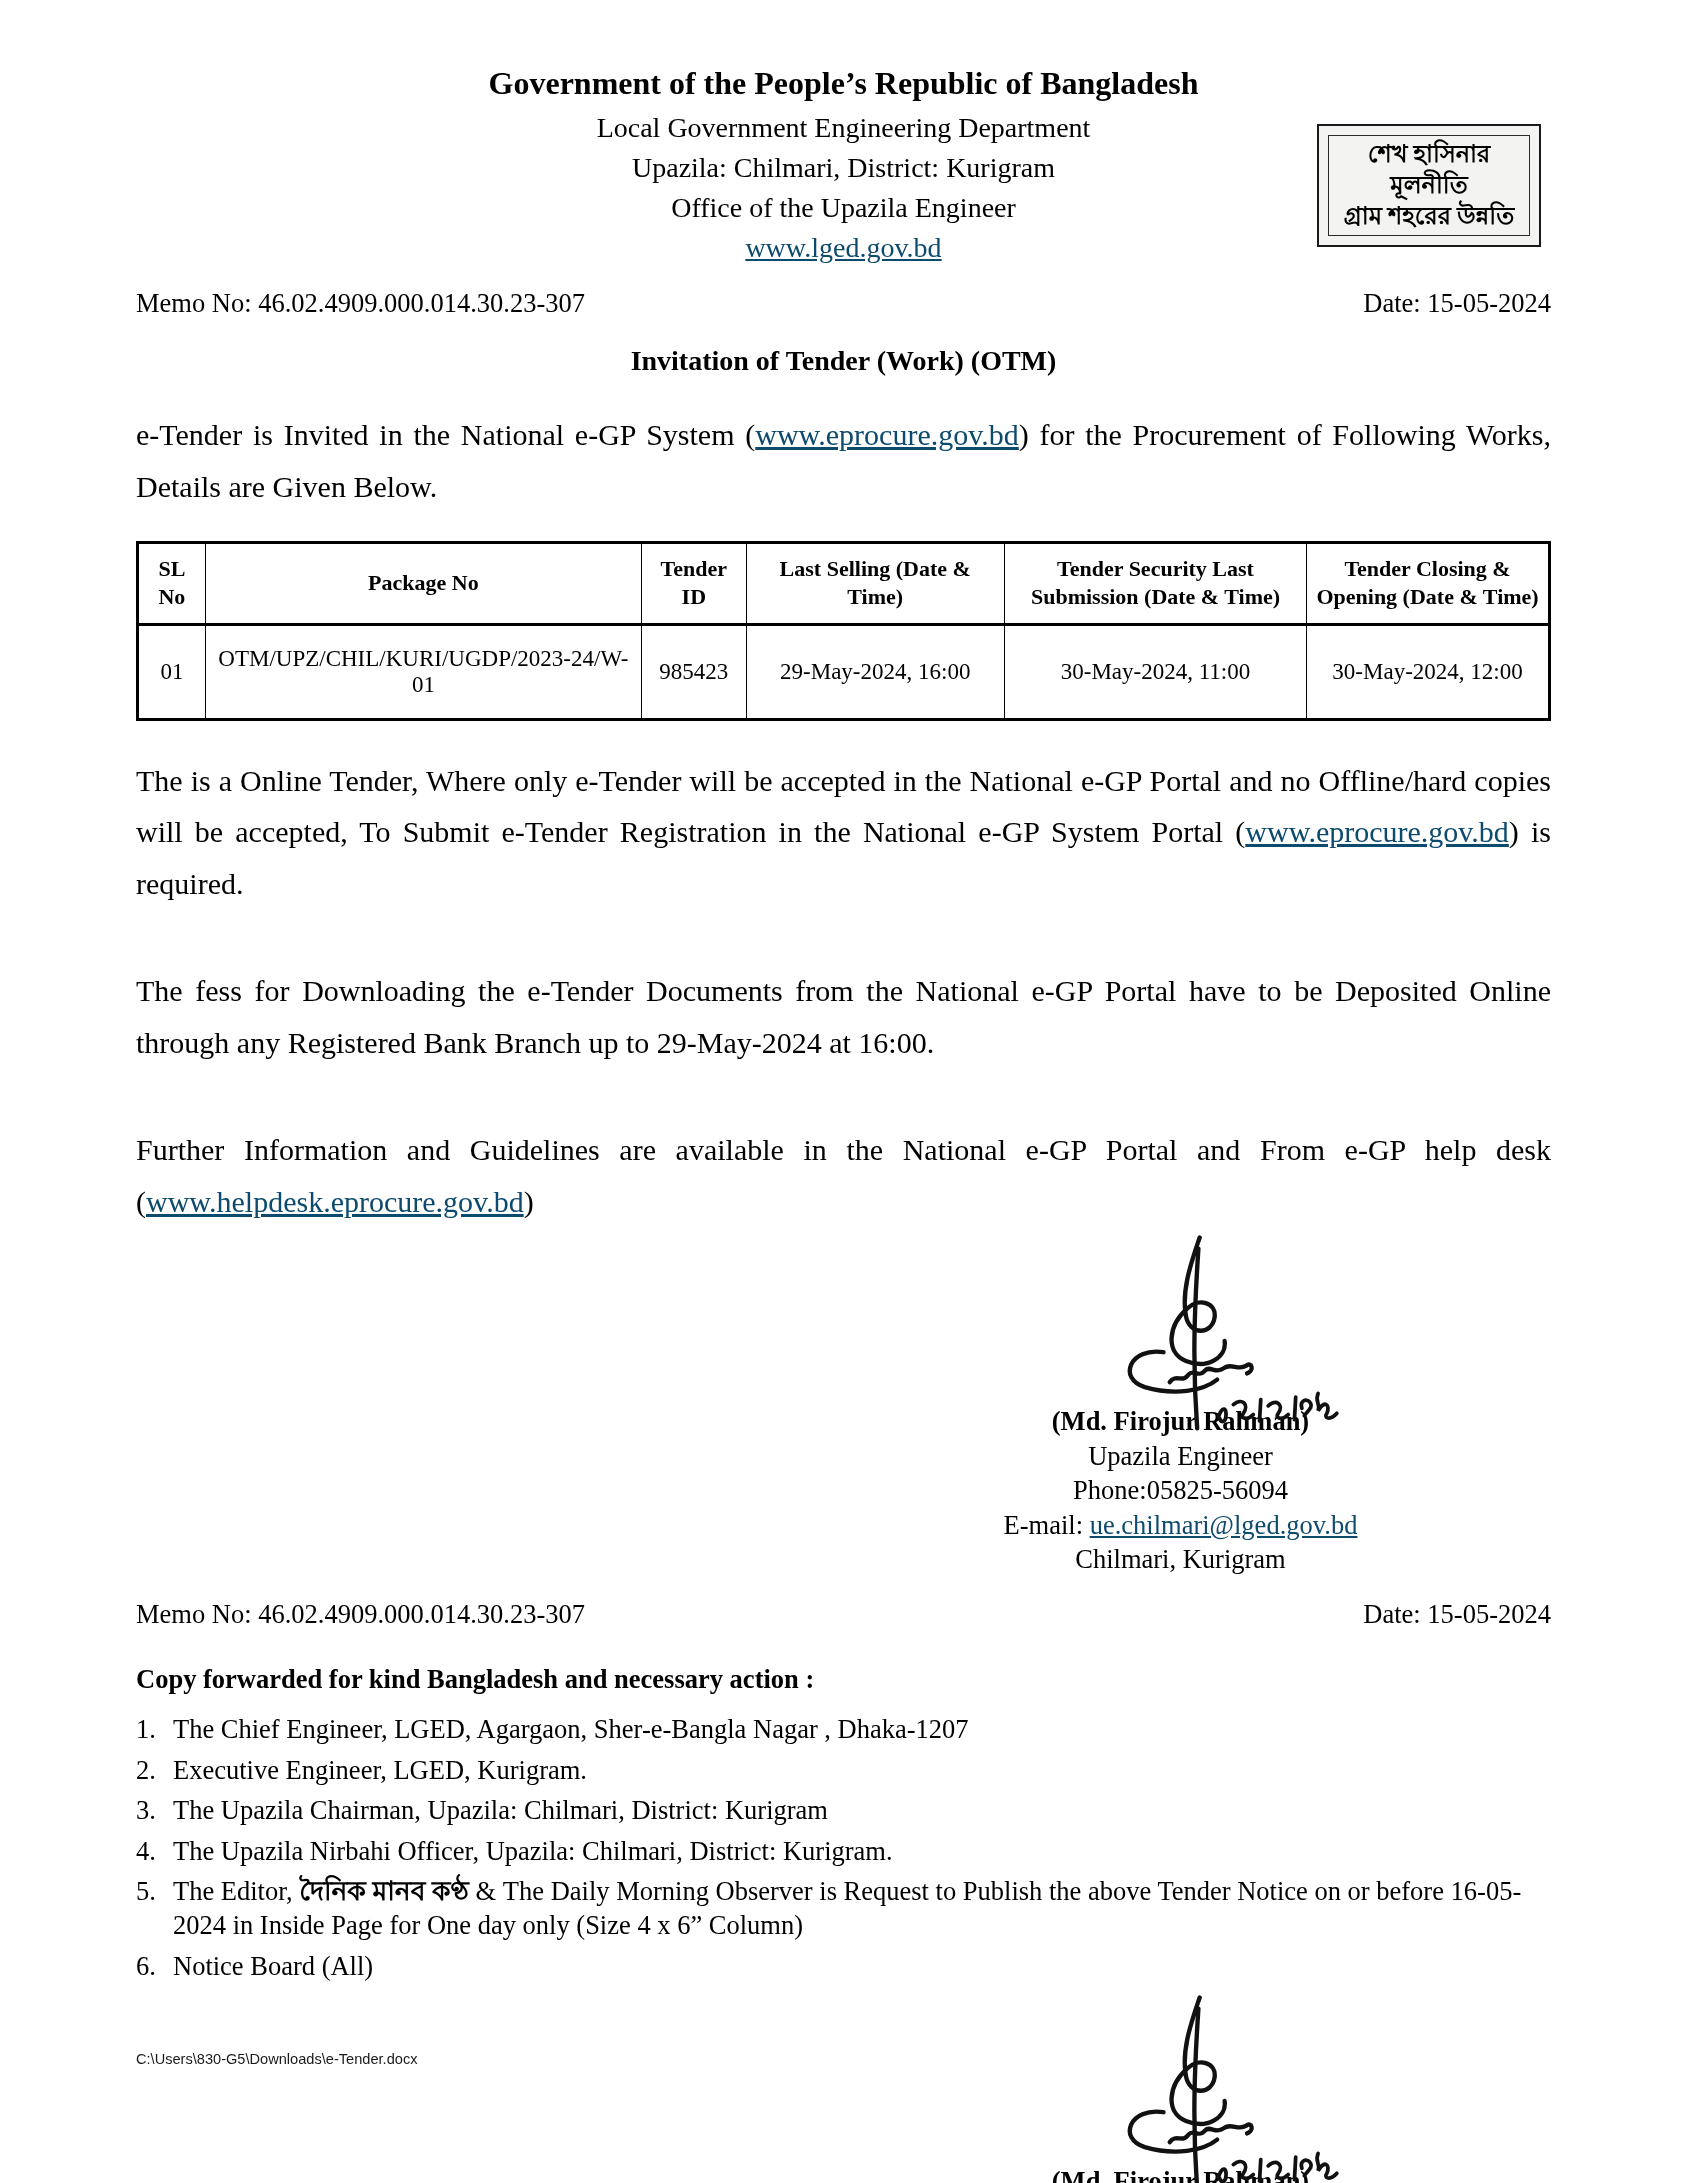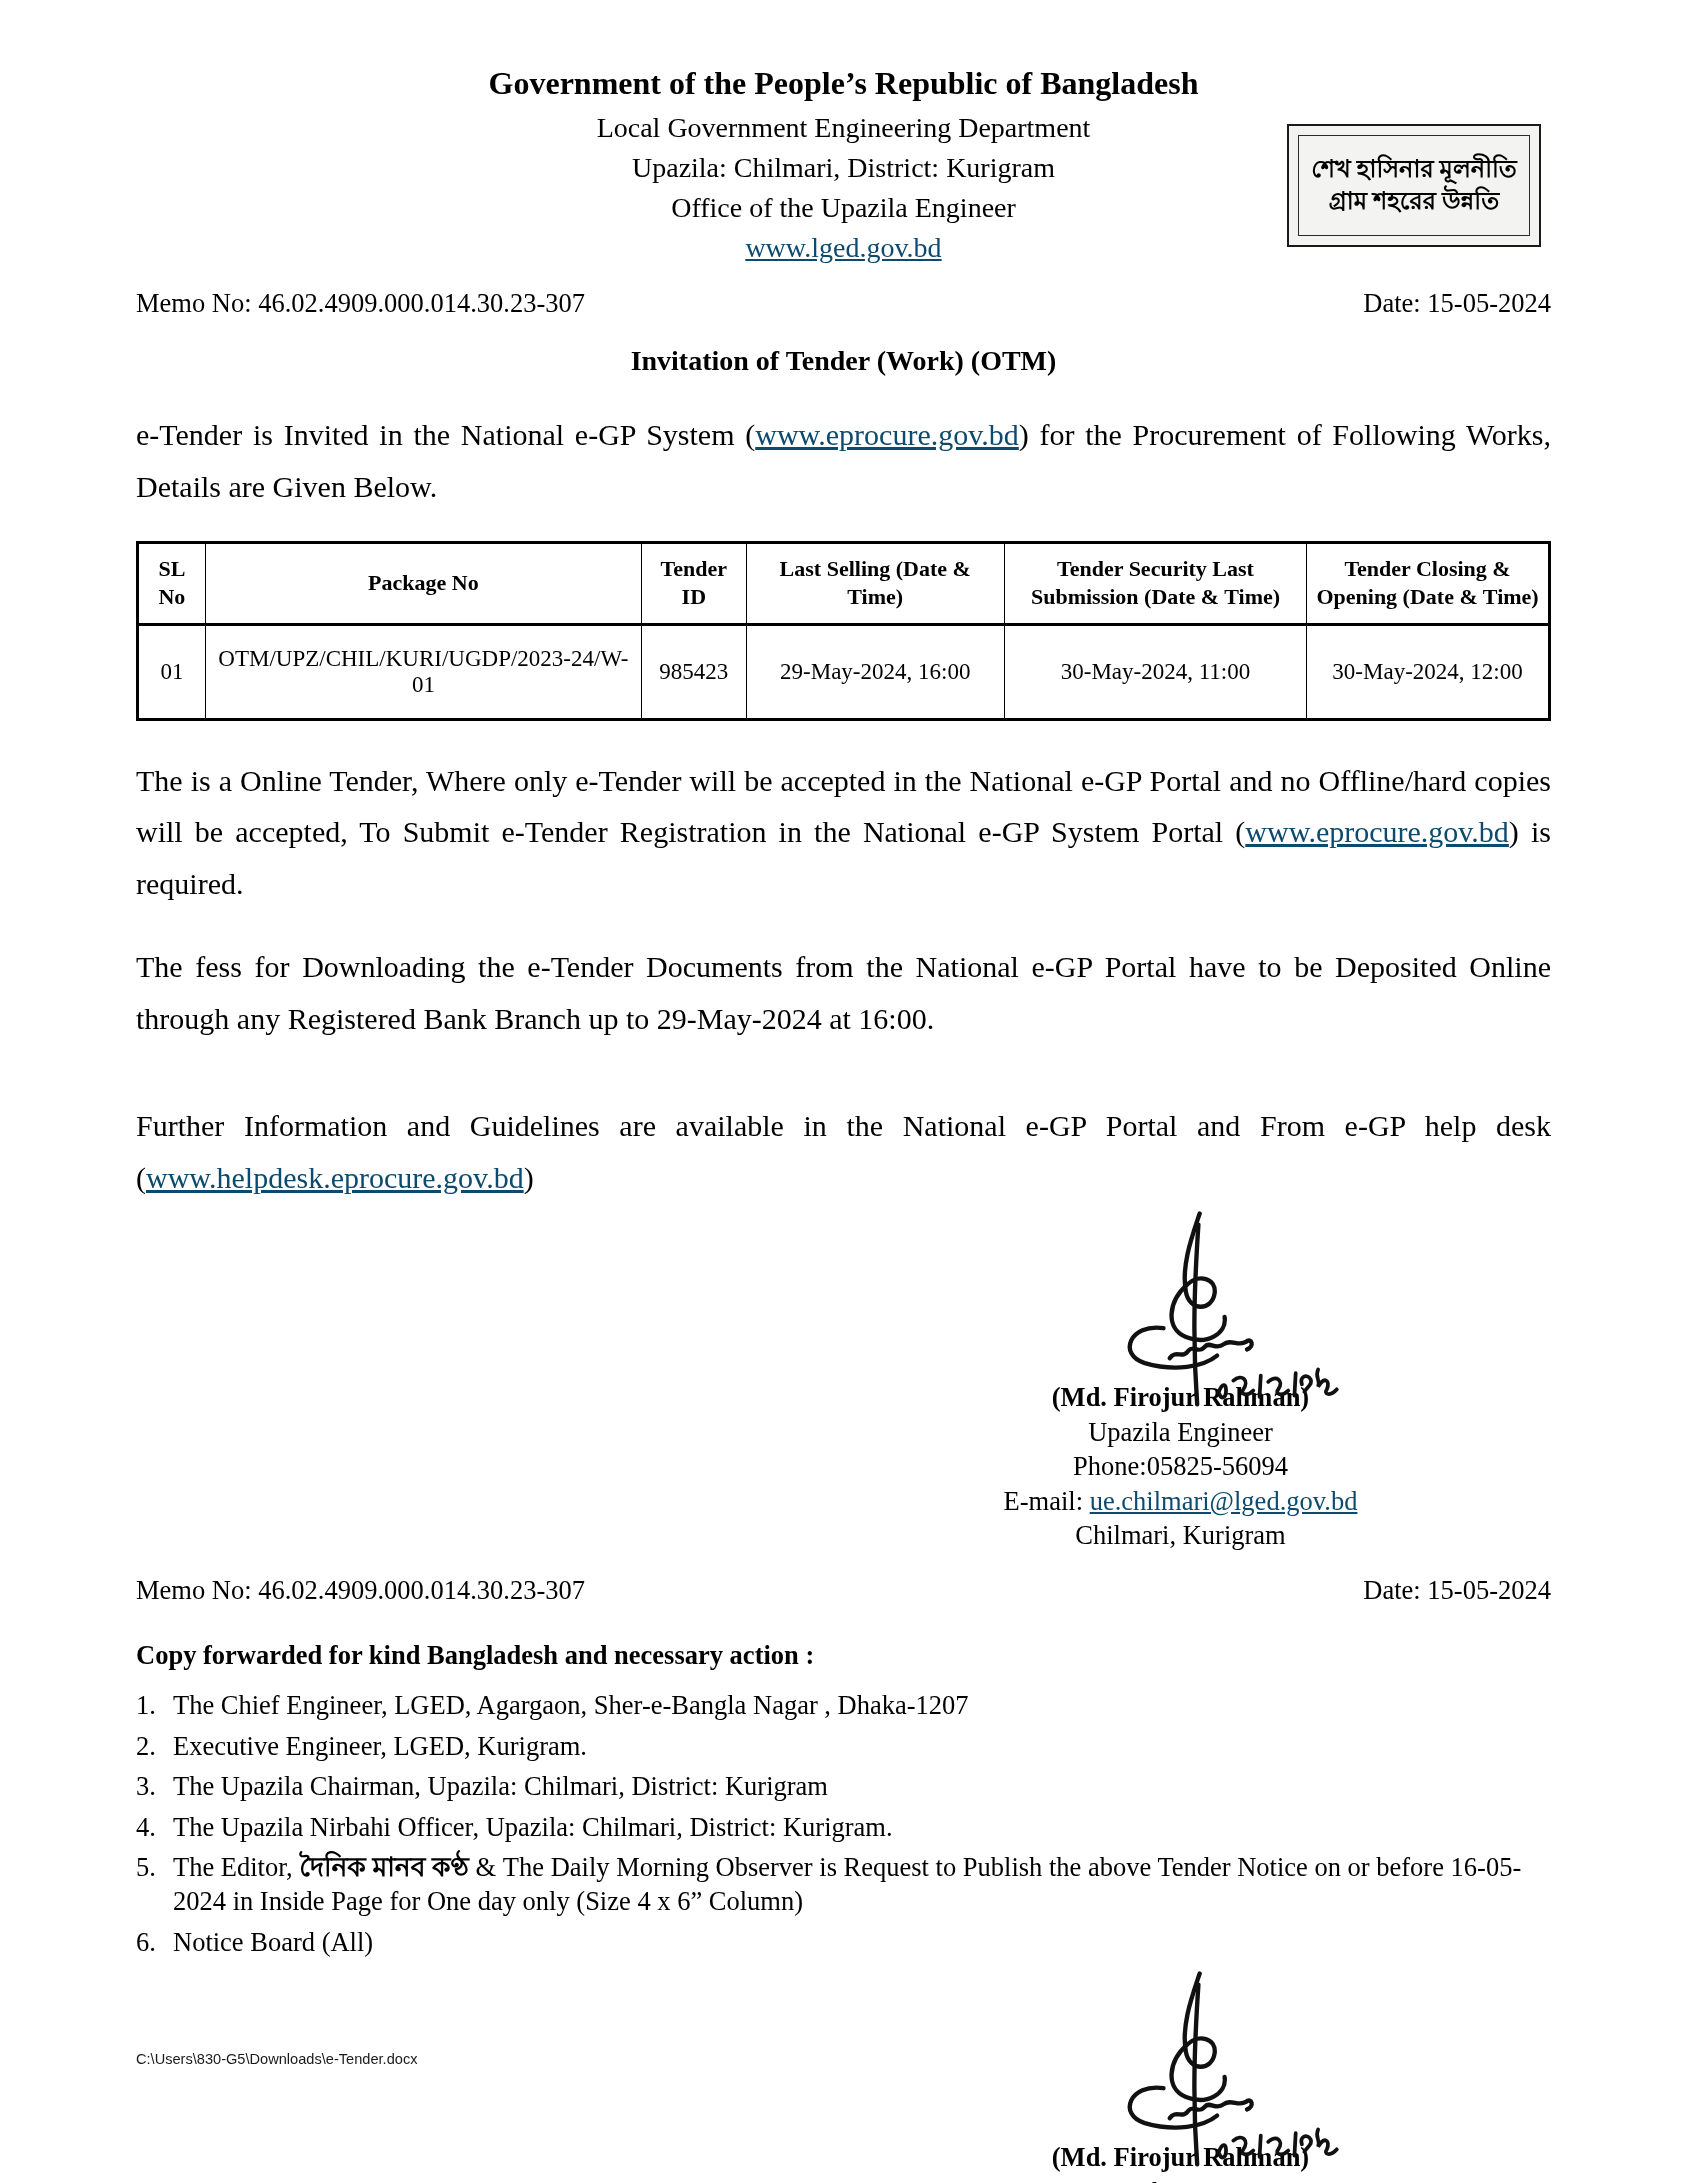--- a/index.html
+++ b/index.html
@@ -7,21 +7,21 @@
   .page { position:relative; width:1687px; height:2183px; box-sizing:border-box;
           padding:63px 136px 16px 136px; overflow:hidden; }
 
   
   .doc-header { text-align:center; line-height:1.25; }
   .h-line1 { font-size:32px; font-weight:bold; margin:0 0 6.6px 0; }
   .h-line  { font-size:28px; margin:0 0 5.3px 0; }
   .link { color:#0c4a6e; text-decoration:underline; }
 
   
-  .logo-box { position:absolute; top:124px; right:146px; width:254px; height:123px;
+  .logo-box { position:absolute; top:124px; right:146px; width:224px; height:123px;
               border:2.6px solid #1a1a1a; background:#f3f3f1; box-sizing:border-box;
               display:flex; align-items:stretch; justify-content:stretch; }
   .logo-inner { border:1.3px solid #2a2a2a; margin:8.6px; flex:1; display:flex; flex-direction:column;
                 align-items:center; justify-content:center; text-align:center;
                 font-weight:bold; font-size:24px; line-height:1.3; }
 
   .memo-row { display:flex; justify-content:space-between; font-size:26.5px; margin-top:22.5px;gap:18px; }
 
   .titles { text-align:center; font-weight:bold; font-size:28px; line-height:1.32; margin-top:24px; }
 
@@ -108,21 +108,21 @@
         <td>985423</td>
         <td>29-May-2024, 16:00</td>
         <td>30-May-2024, 11:00</td>
         <td>30-May-2024, 12:00</td>
       </tr>
     </tbody>
   </table>
 
   <div class="para" style="margin-top:34px"><span>The is a Online Tender, Where only e-Tender will be accepted in the National e-GP Portal and no Offline/hard copies will be accepted, To Submit e-Tender Registration in the National e-GP System Portal (</span><span class="link">www.eprocure.gov.bd</span><span>) is required.</span></div>
 
-  <div class="para" style="margin-top:32px">The fess for Downloading the e-Tender Documents from the National e-GP Portal have to be Deposited Online through any Registered Bank Branch up  to 29-May-2024 at 16:00.</div>
+  <div class="para" style="margin-top:56px">The fess for Downloading the e-Tender Documents from the National e-GP Portal have to be Deposited Online through any Registered Bank Branch up  to 29-May-2024 at 16:00.</div>
 
   <div class="para" style="margin-top:56px"><span>Further Information and Guidelines are available in the National e-GP Portal and From e-GP help desk (</span><span class="link">www.helpdesk.eprocure.gov.bd</span><span>)</span></div>
 
   <div class="sig-block">
     <svg class="sig-svg" width="311" height="212" viewBox="0 0 470 340" fill="none">
       <g stroke="#111" stroke-width="7" stroke-linecap="round" fill="none">
         <path d="M208 12 C196 48 178 96 186 138 C192 170 228 168 232 140 C235 116 206 108 188 126 C158 152 152 196 186 210 C220 224 252 204 248 178"></path>
         <path d="M206 30 C200 120 196 210 204 318"></path>
         <path d="M150 196 C96 188 76 238 120 252 C168 266 214 258 236 240"></path>
         <path d="M160 244 C170 230 180 246 190 232 C198 222 206 238 216 226 C224 216 234 232 246 222 C258 212 270 226 282 218 C292 210 296 226 284 230"></path>

